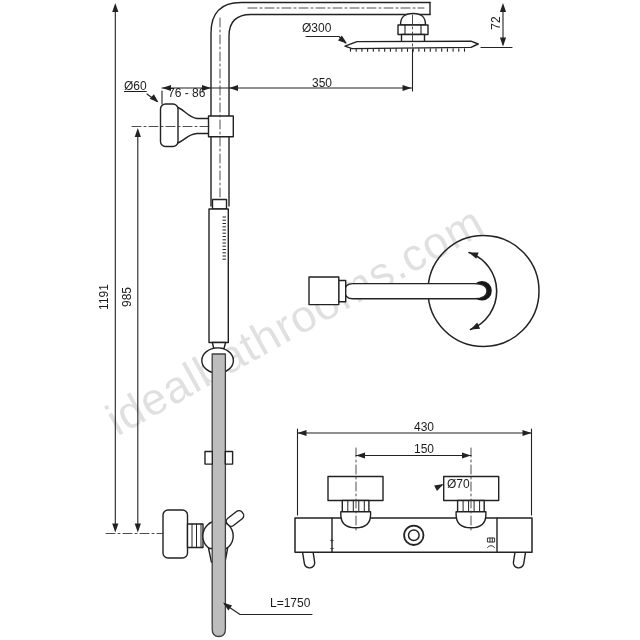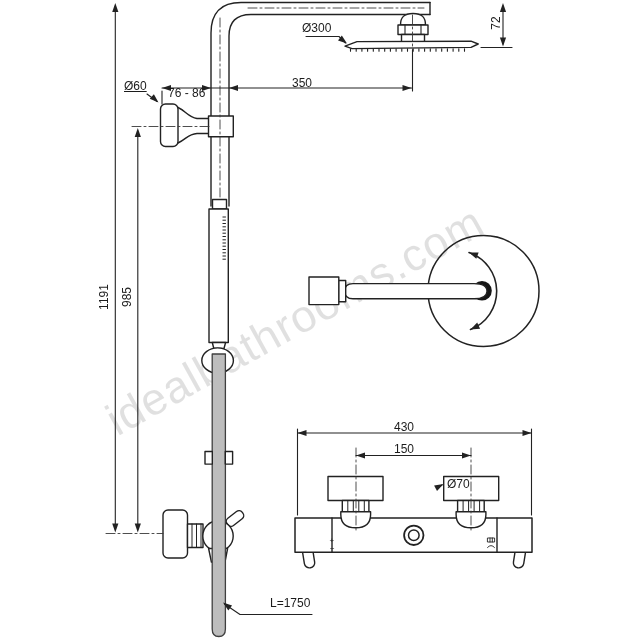--- a/index.html
+++ b/index.html
@@ -4,21 +4,21 @@
 <style>
   html,body{margin:0;padding:0;background:#fff;}
   #stage{position:relative;width:640px;height:640px;background:#fff;overflow:hidden;
          font-family:"Liberation Sans",sans-serif;}
   #watermark{position:absolute;left:35px;top:295px;width:520px;height:52px;
              font-size:45px;letter-spacing:1px;color:rgba(0,0,0,0.12);
              text-align:center;transform:rotate(-29deg);transform-origin:center;
              white-space:nowrap;user-select:none;}
   svg{position:absolute;left:0;top:0;}
   .dim{position:absolute;font-size:12px;color:#1c1c1c;white-space:nowrap;}
-  .ctr{text-align:left;}
+  .ctr{text-align:right;}
   .vert{transform:rotate(-90deg);transform-origin:center;text-align:center;}
 </style>
 </head>
 <body>
 
 <div id="stage">
 
   <div id="watermark">idealbathrooms.com</div>
 
   <svg width="640" height="640" viewBox="0 0 640 640">

